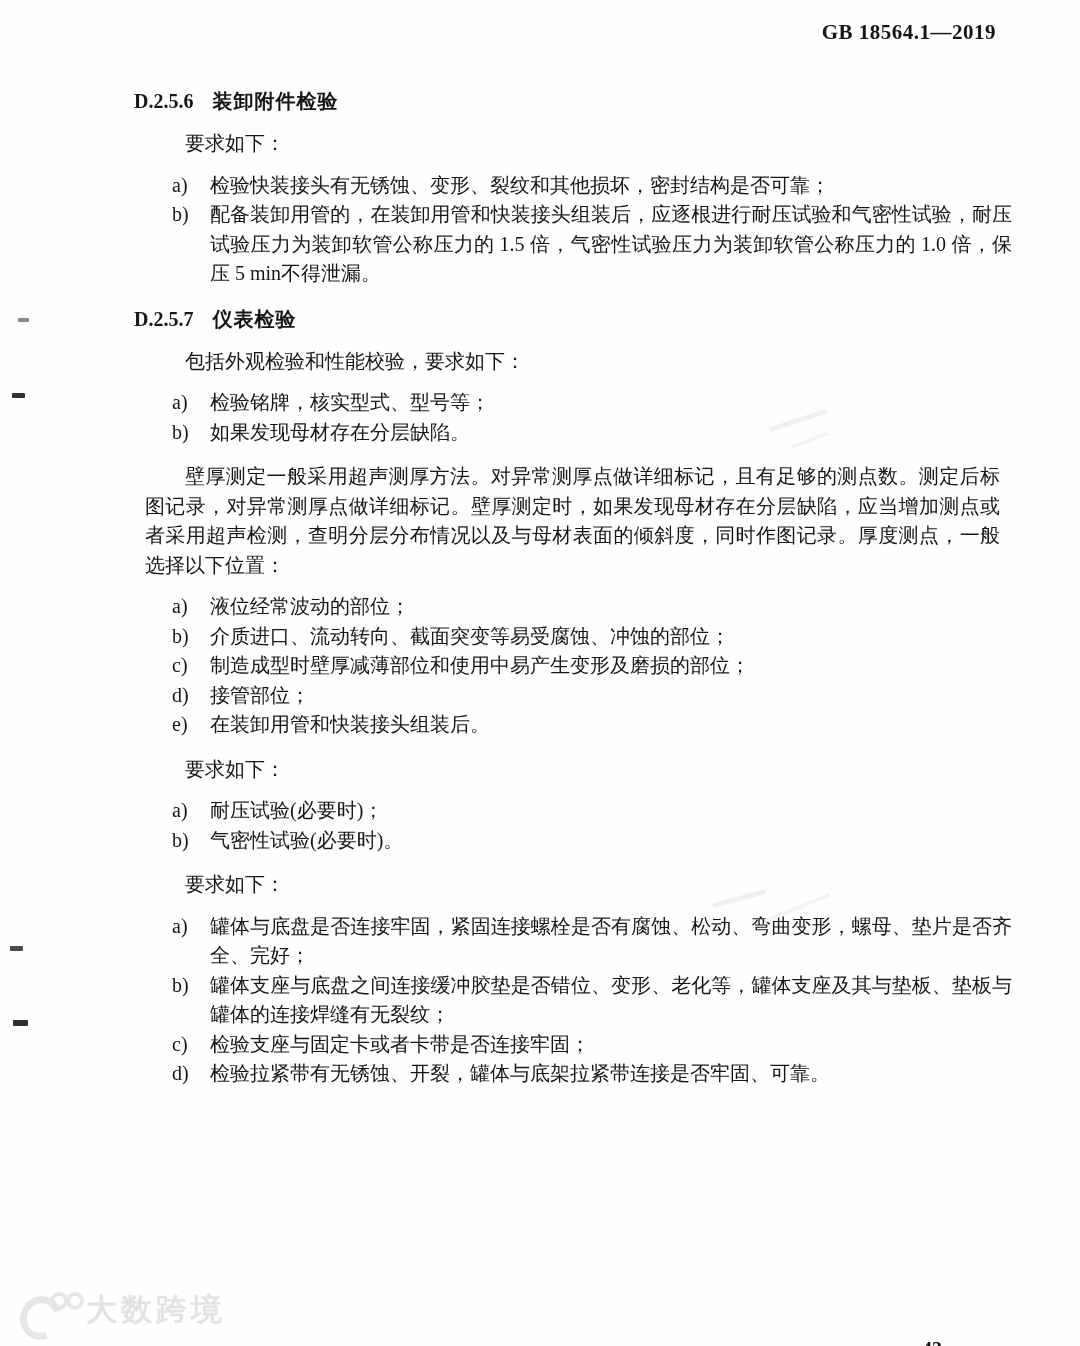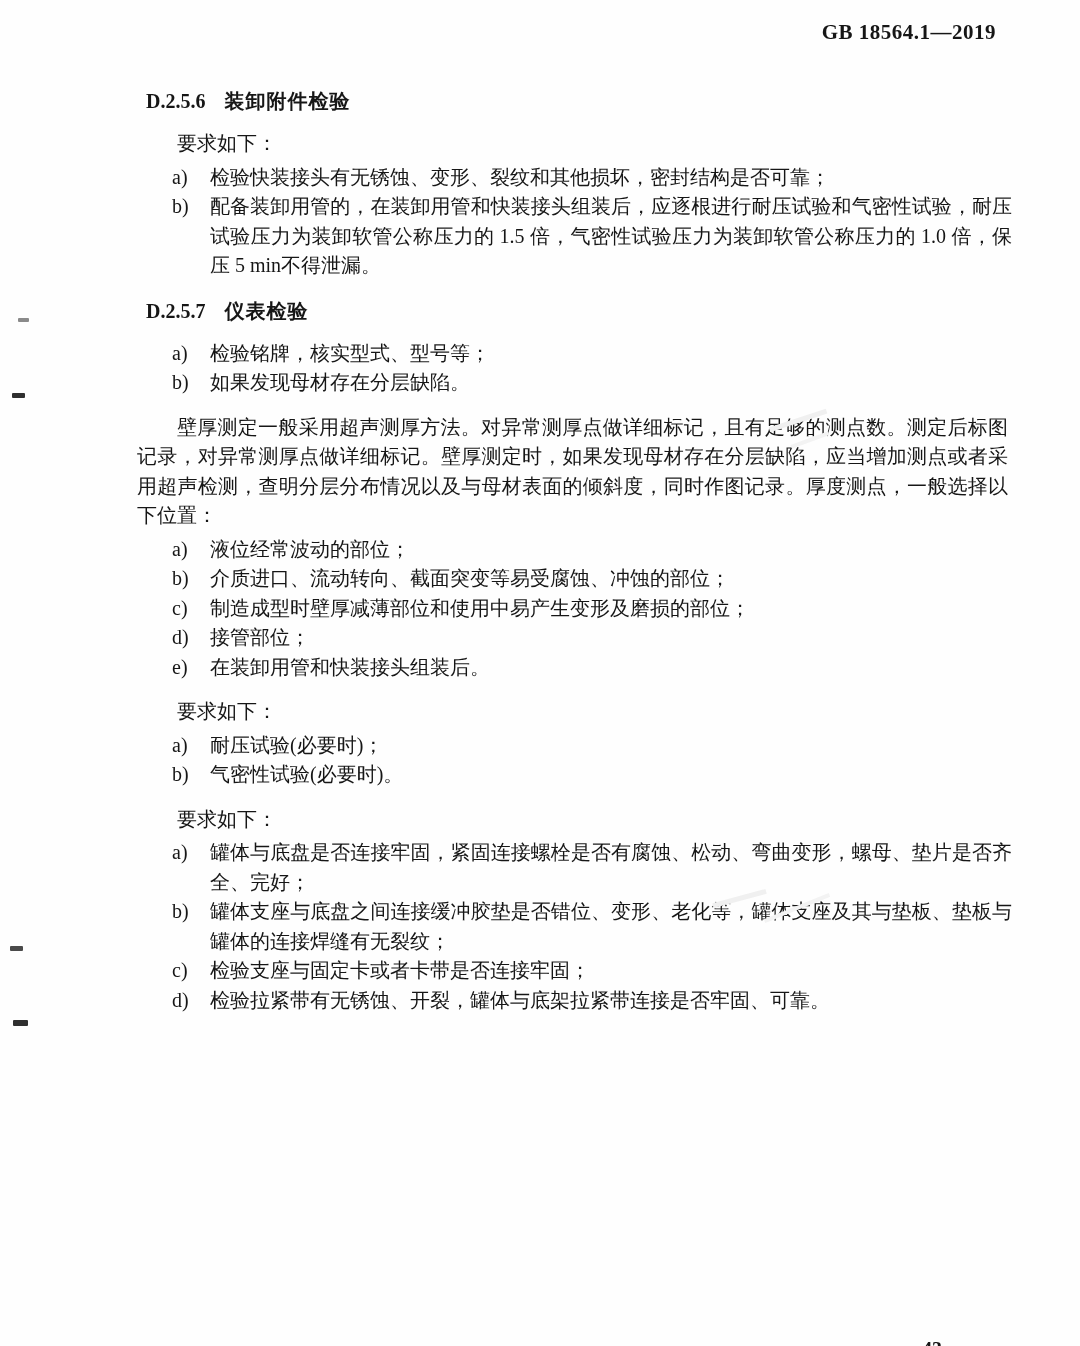--- a/index.html
+++ b/index.html
@@ -30,37 +30,37 @@
     left: 133px;
     top: 0;
     width: 879px;
     padding-top: 86px;
     font-size: 20px;
     line-height: 29.5px;
   }
   .doc-section { margin-top: 15px; }
   .doc-section:first-child { margin-top: 0; }
   .sec-head {
-    margin: 0 0 13px 13px;
+    margin: 0 0 13px 1px;
     font-size: 20px;
     line-height: 30px;
     white-space: nowrap;
   }
   .sec-num {
     font-family: "Liberation Serif", serif;
     font-weight: bold;
     margin-right: 14px;
   }
   .sec-title {
     font-family: "Liberation Sans", sans-serif;
     font-weight: bold;
     letter-spacing: 1px;
   }
   .intro {
-    margin: 4px;
+    margin: 12px;
     text-indent: 2em;
     text-align: justify;
   }
   .items { margin: 0; padding: 0; list-style: none; }
   .item { display: flex; }
   .item .label {
     flex: 0 0 77px;
     box-sizing: border-box;
     padding-left: 39px;
     font-family: "Liberation Serif", serif;
@@ -148,20 +148,21 @@
           <span class="text">配备装卸用管的，在装卸用管和快装接头组装后，应逐根进行耐压试验和气密性试验，耐压试验压力为装卸软管公称压力的 1.5 倍，气密性试验压力为装卸软管公称压力的 1.0 倍，保压 5 min不得泄漏。</span>
         </li>
       </ol>
     </section>
 
     <section class="doc-section">
       <h3 class="sec-head">
         <span class="sec-num">D.2.5.7</span>
         <span class="sec-title">仪表检验</span>
       </h3>
+      <p class="intro">包括外观检验和性能校验，要求如下：</p>
       <ol class="items">
         <li class="item">
           <span class="label">a)</span>
           <span class="text">检验铭牌，核实型式、型号等；</span>
         </li>
         <li class="item">
           <span class="label">b)</span>
           <span class="text">如果发现母材存在分层缺陷。</span>
         </li>
       </ol>
@@ -234,16 +235,24 @@
   <div class="edge-dash dash-1"></div>
   <div class="edge-dash dash-2"></div>
   <div class="edge-dash dash-3"></div>
   <div class="edge-dash dash-4"></div>
 
   <div class="smudge smudge-1"></div>
   <div class="smudge smudge-2"></div>
   <div class="smudge smudge-3"></div>
   <div class="smudge smudge-4"></div>
 
+  <div class="watermark">
+    <span class="wm-logo">
+      <span class="wm-curl"></span>
+      <span class="wm-dot1"></span>
+      <span class="wm-dot2"></span>
+    </span>
+    <span class="wm-text">大数跨境</span>
+  </div>
 
   <div class="page-number">43</div>
 
 </div>
 
 </body></html>

